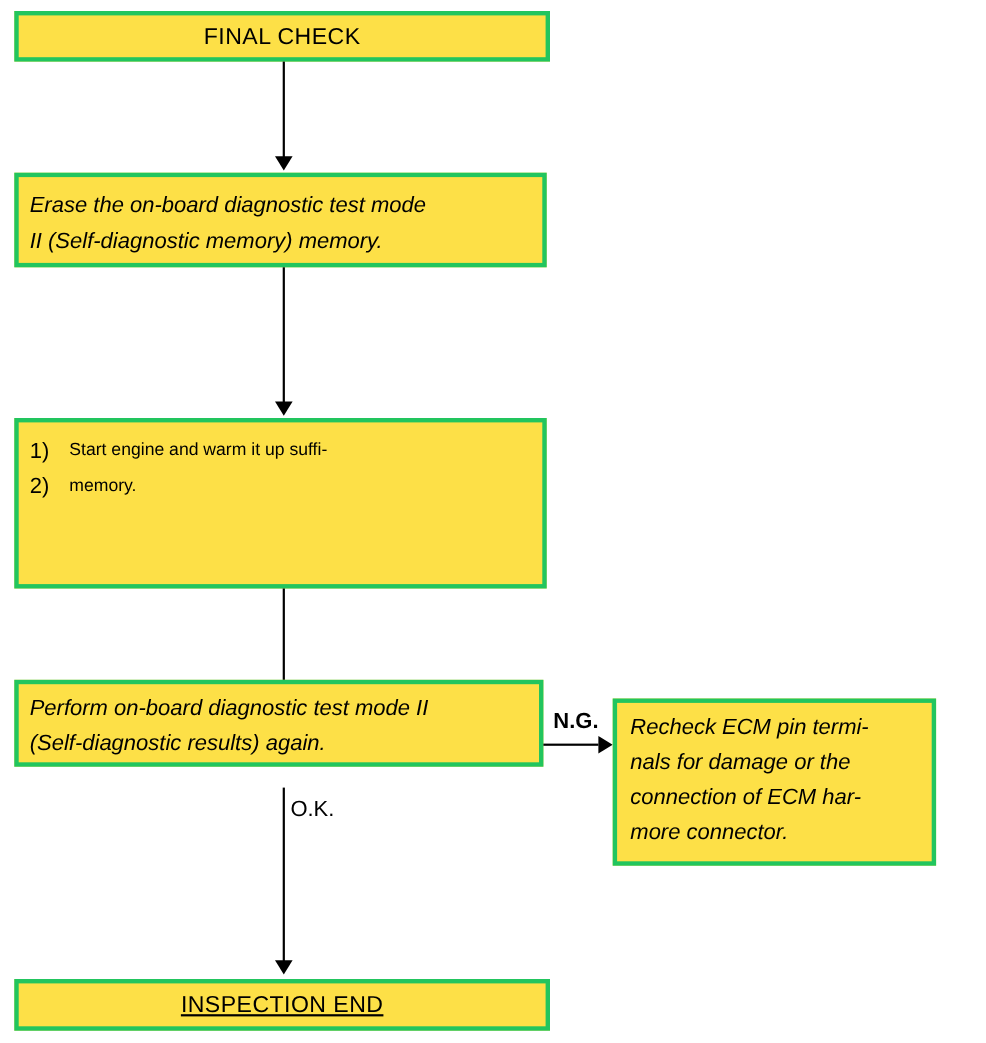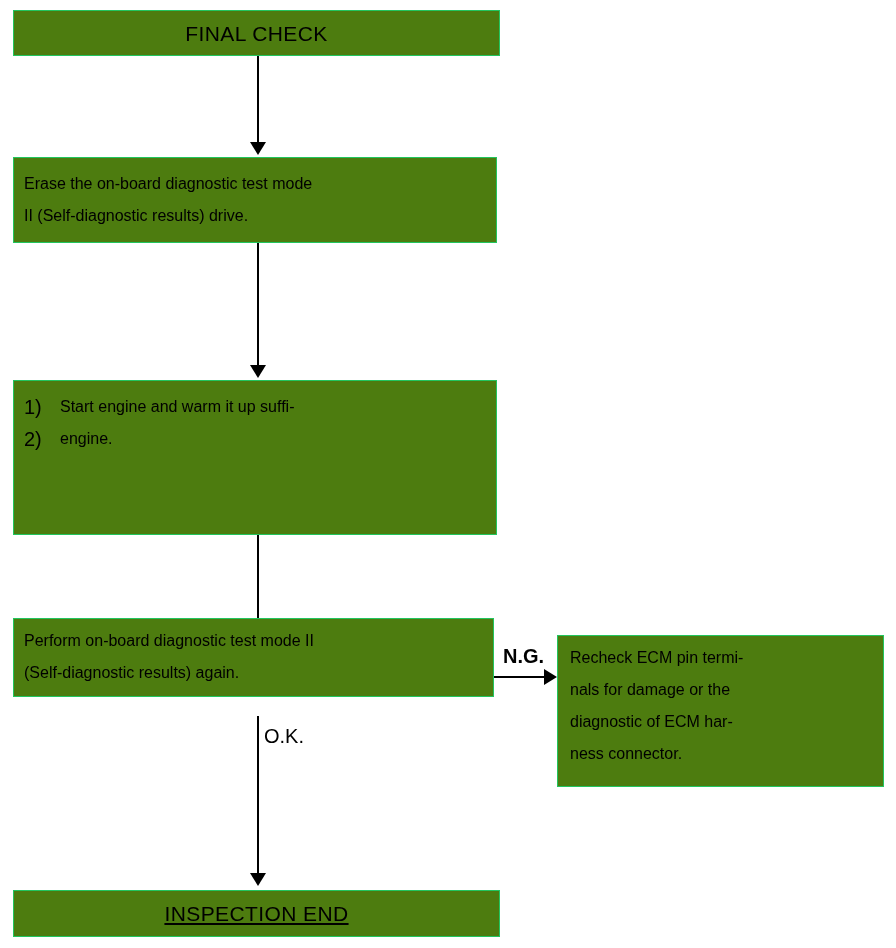--- a/index.html
+++ b/index.html
@@ -21,40 +21,41 @@
     position: absolute;
     left: 0;
     top: 0;
     width: 896px;
     height: 948px;
   }
   
   .box {
     position: absolute;
     box-sizing: border-box;
-    border: 1px solid #22c55e;
-    background: #4d7c0f;
+    border: 4px solid #22c55e;
+    background: #fde047;
   }
   .box-title {
     display: flex;
     align-items: center;
     justify-content: center;
   }
   .box-title .txt {
     font-size: 21px;
     line-height: 1;
     letter-spacing: 0.4px;
   }
   .box-body {
     padding: 10px 0 0 10px;
   }
   .box-body .line {
-    font-size: 16px;
+    font-size: 20px;
     line-height: 32px;
     white-space: pre;
+    font-style: italic;
   }
   
   .numlist {
     padding: 10px 0 0 10px;
   }
   .numitem {
     display: flex;
     align-items: flex-start;
   }
   .numitem .marker {
@@ -112,58 +113,58 @@
 
   <div class="box box-title" style="left:13px; top:10px; width:487px; height:46px;">
     <span class="txt">FINAL CHECK</span>
   </div>
 
   <div class="vline" style="left:257px; top:56px; height:88px;"></div>
   <div class="arrow-down" style="left:250px; top:142px;"></div>
 
   <div class="box box-body" style="left:13px; top:157px; width:484px; height:86px;">
     <div class="line">Erase the on-board diagnostic test mode</div>
-    <div class="line">II (Self-diagnostic results) drive.</div>
+    <div class="line">II (Self-diagnostic memory) memory.</div>
   </div>
 
   <div class="vline" style="left:257px; top:243px; height:124px;"></div>
   <div class="arrow-down" style="left:250px; top:365px;"></div>
 
   <div class="box numlist" style="left:13px; top:380px; width:484px; height:155px;">
     <div class="numitem">
       <span class="marker">1)</span>
       <span class="content">
         <span class="line" style="display:block;">Start engine and warm it up suffi-</span>
       </span>
     </div>
     <div class="numitem">
       <span class="marker">2)</span>
       <span class="content">
-        <span class="line" style="display:block;">engine.</span>
+        <span class="line" style="display:block;">memory.</span>
       </span>
     </div>
   </div>
 
   <div class="vline" style="left:257px; top:535px; height:90px;"></div>
   <div class="arrow-down" style="left:250px; top:622px;"></div>
 
   <div class="box box-body" style="left:13px; top:618px; width:481px; height:79px; padding-top:6px;">
     <div class="line">Perform on-board diagnostic test mode II</div>
     <div class="line">(Self-diagnostic results) again.</div>
   </div>
 
   <div class="hline" style="left:494px; top:676px; width:50px;"></div>
   <div class="arrow-right" style="left:544px; top:669px;"></div>
   <div class="edge-label" style="left:503px; top:646px;font-weight:bold;">N.G.</div>
 
-  <div class="box box-body" style="left:557px; top:635px; width:327px; height:152px; padding:6px 0 0 12px;">
+  <div class="box box-body" style="left:557px; top:635px; width:294px; height:152px; padding:6px 0 0 12px;">
     <div class="line">Recheck ECM pin termi-</div>
     <div class="line">nals for damage or the</div>
-    <div class="line">diagnostic of ECM har-</div>
-    <div class="line">ness connector.</div>
+    <div class="line">connection of ECM har-</div>
+    <div class="line">more connector.</div>
   </div>
 
   <div class="vline" style="left:257px; top:716px; height:159px;"></div>
   <div class="arrow-down" style="left:250px; top:873px;"></div>
   <div class="edge-label" style="left:264px; top:726px;">O.K.</div>
 
   <div class="box box-title" style="left:13px; top:890px; width:487px; height:47px;text-decoration:underline;">
     <span class="txt">INSPECTION END</span>
   </div>
 

